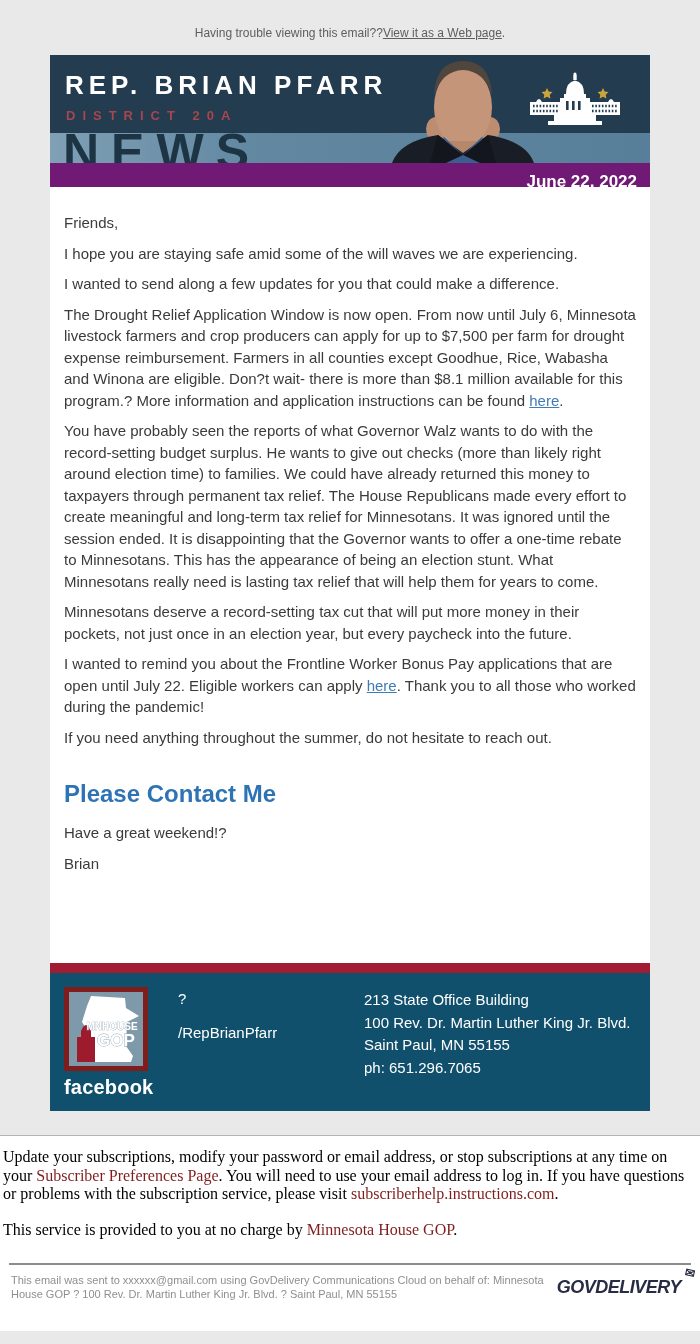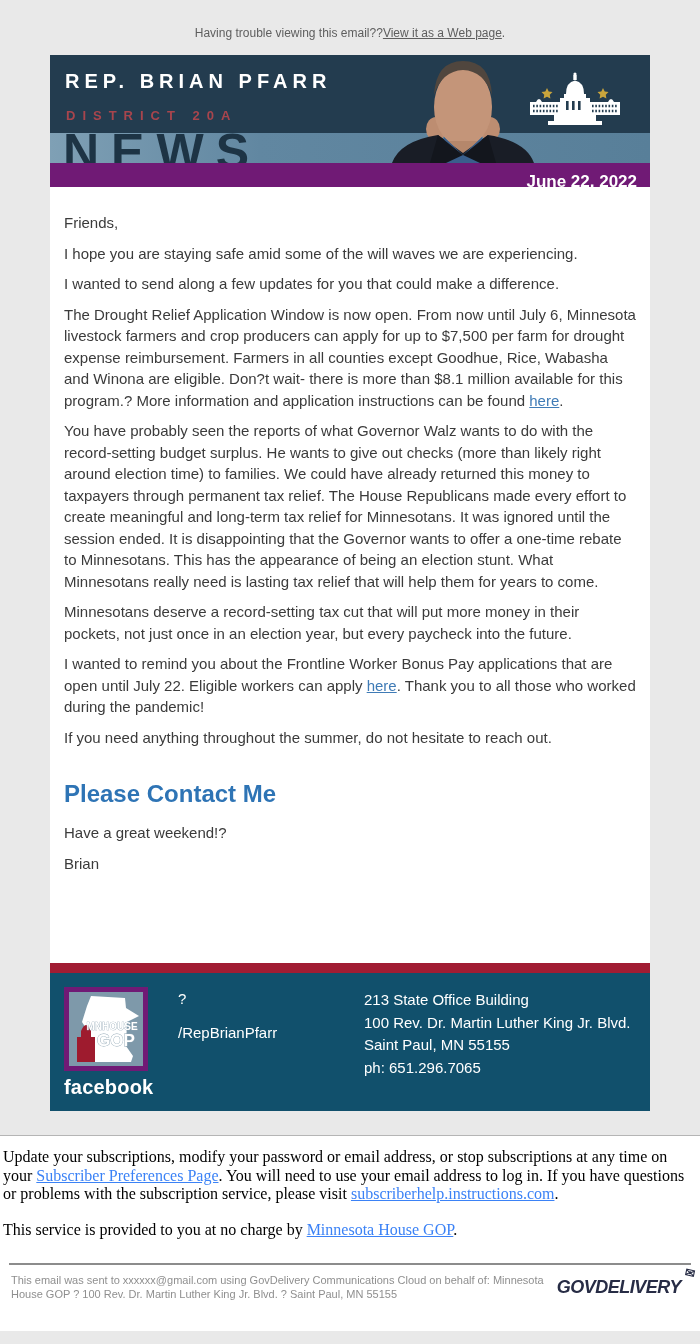--- a/index.html
+++ b/index.html
@@ -23,21 +23,21 @@
     position:absolute; left:0; right:0; bottom:0; height:30px;
     background:linear-gradient(90deg,#7fa0b5 0%,#6187a1 35%,#587f99 100%);
   }
   .news-watermark {
     position:absolute; left:13px; top:72px;
     font-size:50px; line-height:50px; font-weight:800;
     letter-spacing:12px; color:#1d3445;
   }
   .rep-name {
     position:absolute; left:15px; top:15px;
-    font-size:20px; font-weight:800; letter-spacing:5px; color:#ffffff;
+    font-size:26px; font-weight:800; letter-spacing:5px; color:#ffffff;
     white-space:nowrap;
   }
   .district {
     position:absolute; left:16px; top:53px;
     font-size:13px; font-weight:700; letter-spacing:7px; color:#a8454d;
   }
   .rep-photo { position:absolute; left:340px; bottom:0; width:150px; height:108px; }
   .capitol { position:absolute; left:476px; top:16px; width:98px; height:66px; }
   
   .date-bar {
@@ -58,42 +58,42 @@
     font-weight:700; color:#2e74b5;
   }
   
   .red-sep { height:10px; background:#a11c33; }
   .footer {
     height:138px; background:#11506c; color:#ffffff;
     display:flex; padding:14px 14px 10px 14px;
   }
   .fb-col { width:100px; }
   .fb-box {
-    width:84px; height:84px; background:#701a75; padding:5px; cursor:pointer;
+    width:84px; height:84px; background:#7f1d1d; padding:5px; cursor:pointer;
   }
   .fb-box svg { display:block; width:74px; height:74px; }
   .fb-label {
     margin-top:5px; font-size:20px; font-weight:700; letter-spacing:0.2px;
   }
   .handle-col { margin-left:14px; flex:1; font-size:15px; padding-top:3px; }
   .handle-q { margin-bottom:17px; }
   .handle-name { cursor:pointer; }
   .addr-col { width:272px; font-size:15px; line-height:22.5px; padding-top:2px; }
   
   .gap { height:24px; }
   .subfooter {
     background:#ffffff; border-top:1px solid #b5b5b5;
     min-height:196px; padding:12px 3px 0 3px;
   }
   .serif-p {
     font-family:"Liberation Serif", serif;
     font-size:16px; line-height:18.5px; color:#000000;
   }
   .serif-p + .serif-p { margin-top:17px; }
-  .serif-p a { color:#3b82f6; text-decoration:underline; cursor:pointer; }
+  .serif-p a { color:#7f1d1d; cursor:pointer; }
   .subfooter hr {
     border:none; border-top:2px solid #8c8c8c; margin:24px 6px 0 6px;
   }
   .bottom-row {
     display:flex; justify-content:space-between; align-items:center;
     padding:8px 6px 0 8px;
   }
   .smallprint {
     width:560px; font-size:11px; line-height:14px; color:#8f8f8f;
   }

